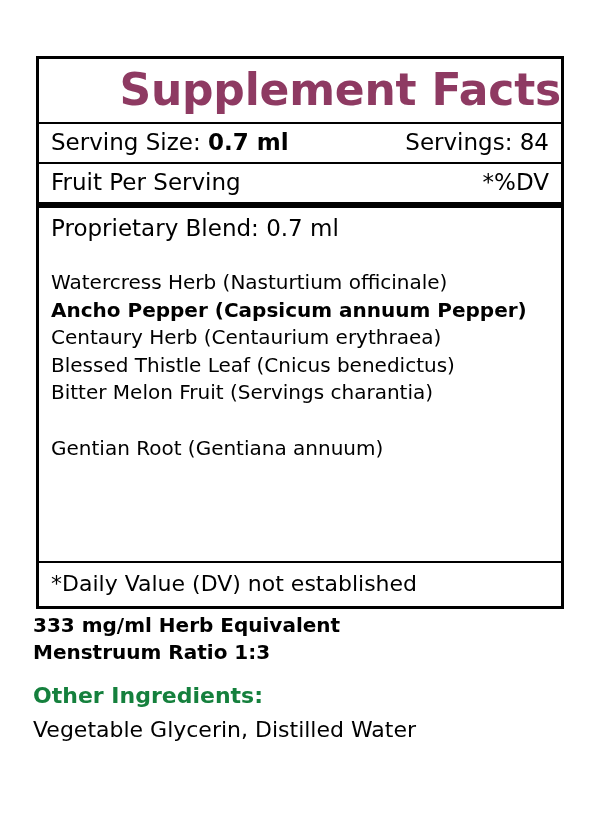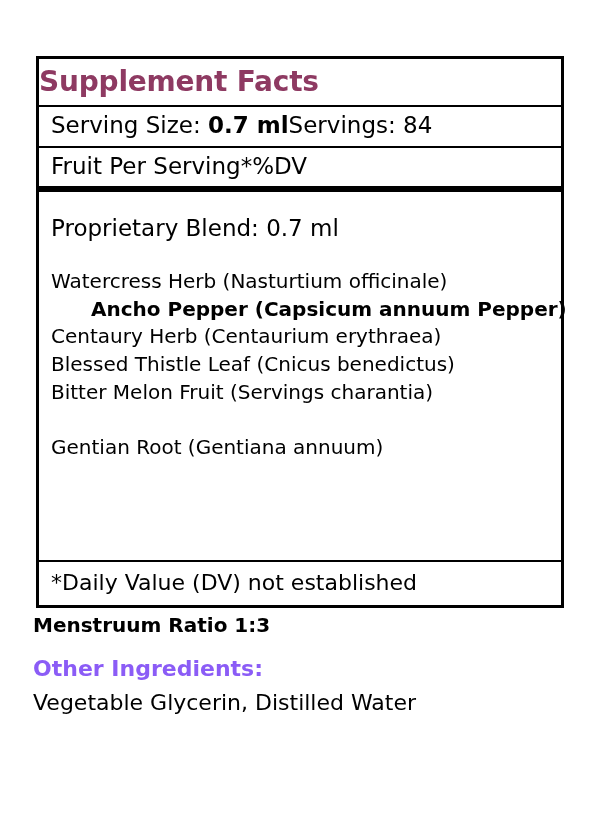--- a/index.html
+++ b/index.html
@@ -27,65 +27,65 @@
     position: absolute;
     left: 36px;
     top: 56px;
     width: 528px;
     box-sizing: border-box;
     border: 3px solid #000000;
     background: #ffffff;
   }
 
   .sf-title {
-    text-align: left;
-    font-size: 28px;
+    text-align: right;
+    font-size: 44px;
     font-weight: bold;
     color: #8e3a62;
     letter-spacing: -0.2px;
     padding: 8px 0 9px 0;
     line-height: 1.05;
   }
 
   .rule-thin {
     border-top: 2px solid #000000;
   }
   .rule-thick {
     border-top: 6px solid #000000;
   }
 
   .sf-row {
     display: flex;
+    justify-content: space-between;
     align-items: baseline;
     padding: 5px 12px 6px 12px;
     font-size: 23px;
     line-height: 1.18;
   }
   .sf-row .left { white-space: nowrap; }
   .sf-row .right { white-space: nowrap; }
   .bold { font-weight: bold; }
 
   .blend-block {
-    padding: 23px 12px 10px 12px;
+    padding: 7px 12px 10px 12px;
   }
   .blend-head {
     font-size: 23px;
     line-height: 1.2;
     margin-bottom: 26px;
   }
   .ing-list {
     font-size: 20px;
     line-height: 1.38;
   }
   .ing-list .ing {
     white-space: nowrap;
   }
   .ing-list .ing.bold {
     font-weight: bold;
-    margin-left: 40px;
   }
   .ing-gap {
     height: 28px;
   }
   .blend-pad {
     height: 88px;
   }
 
   .dv-note {
     padding: 8px 12px 9px 12px;
@@ -102,21 +102,21 @@
   }
   .herb-equiv {
     font-size: 20px;
     font-weight: bold;
     line-height: 1.35;
   }
   .other-head {
     margin-top: 17px;
     font-size: 22px;
     font-weight: bold;
-    color: #8b5cf6;
+    color: #15803d;
     line-height: 1.2;
   }
   .other-body {
     margin-top: 7px;
     font-size: 22px;
     line-height: 1.25;
   }
 </style>
 </head>
 <body>
@@ -163,18 +163,19 @@
 
       <div class="blend-pad"></div>
     </div>
 
     <div class="rule-thin"></div>
 
     <div class="dv-note">*Daily Value (DV) not established</div>
   </div>
 
   <div class="below">
+    <div class="herb-equiv">333 mg/ml Herb Equivalent</div>
     <div class="herb-equiv">Menstruum Ratio 1:3</div>
     <div class="other-head">Other Ingredients:</div>
     <div class="other-body">Vegetable Glycerin, Distilled Water</div>
   </div>
 
 </div>
 
 </body></html>

